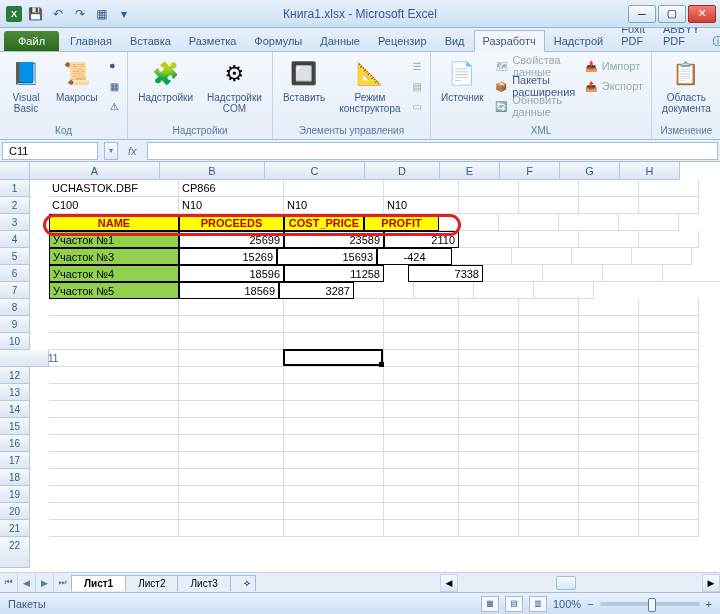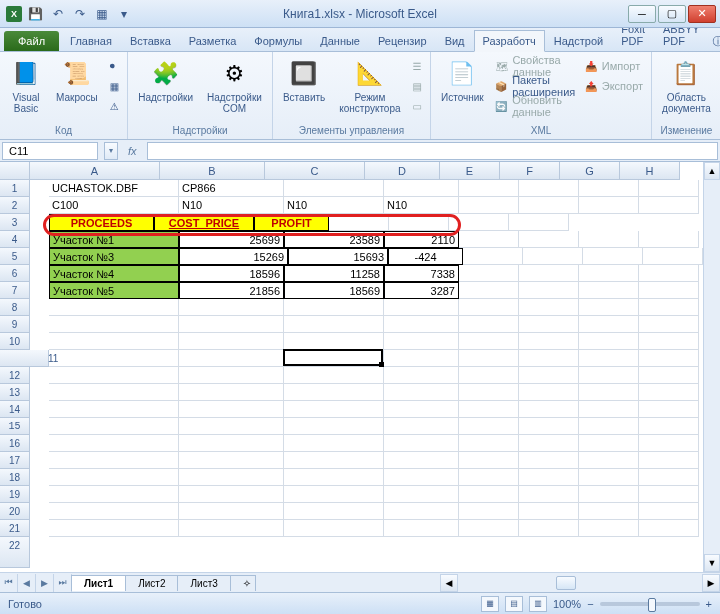--- a/index.html
+++ b/index.html
@@ -242,21 +242,21 @@
           <div class="row-h" style="height: 17px;">5</div>
           <div class="row-h" style="height: 17px;">6</div>
           <div class="row-h" style="height: 17px;">7</div>
           <div class="row-h" style="height: 17px;">8</div>
           <div class="row-h" style="height: 17px;">9</div>
           <div class="row-h" style="height: 17px;">10</div>
           <div class="row-h" style="height: 17px; padding-left: 48px;">11</div>
           <div class="row-h" style="height: 17px;">12</div>
           <div class="row-h" style="height: 17px;">13</div>
           <div class="row-h" style="height: 17px;">14</div>
-          <div class="row-h" style="height: 17px; font-family: Liberation Mono, monospace;">15</div>
+          <div class="row-h" style="height: 17px;">15</div>
           <div class="row-h" style="height: 17px;">16</div>
           <div class="row-h" style="height: 17px;">17</div>
           <div class="row-h" style="height: 17px;">18</div>
           <div class="row-h" style="height: 17px;">19</div>
           <div class="row-h" style="height: 17px;">20</div>
           <div class="row-h" style="height: 17px;">21</div>
           <div class="row-h" style="height: 31px;">22</div>
         </div>
       <div class="grid-main" id="gridmain">
         <div class="red-oval" style="left:-6px; top:34px; width:418px; height:22px;"></div>
@@ -275,61 +275,61 @@
               <div class="cell" style="width: 130px;">C100</div>
               <div class="cell" style="width: 105px;">N10</div>
               <div class="cell" style="width: 100px;">N10</div>
               <div class="cell" style="width: 75px;">N10</div>
               <div class="cell" style="width: 60px;"></div>
               <div class="cell" style="width: 60px;"></div>
               <div class="cell" style="width: 60px;"></div>
               <div class="cell" style="width: 60px;"></div>
             </div>
             <div class="row">
+              <div class="cell hdr-yellow" style="width: 130px;">NAME</div>
               <div class="cell hdr-yellow" style="width: 105px;">PROCEEDS</div>
-              <div class="cell hdr-yellow" style="width: 100px; text-decoration: underline;">COST_PRICE</div>
+              <div class="cell hdr-yellow" style="width: 80px;">COST_PRICE</div>
               <div class="cell hdr-yellow" style="width: 75px;">PROFIT</div>
               <div class="cell" style="width: 60px;"></div>
               <div class="cell" style="width: 60px;"></div>
               <div class="cell" style="width: 60px;"></div>
               <div class="cell" style="width: 60px;"></div>
             </div>
             <div class="row">
               <div class="cell data-green" style="width: 130px;">Участок №1</div>
               <div class="cell data-num" style="width: 105px;">25699</div>
               <div class="cell data-num" style="width: 100px;">23589</div>
               <div class="cell data-num" style="width: 75px;">2110</div>
               <div class="cell" style="width: 60px;"></div>
               <div class="cell" style="width: 60px;"></div>
               <div class="cell" style="width: 60px;"></div>
               <div class="cell" style="width: 60px;"></div>
             </div>
             <div class="row">
               <div class="cell data-green" style="width: 130px;">Участок №3</div>
-              <div class="cell data-num" style="width: 109px;">15269</div>
+              <div class="cell data-num" style="width: 98px;">15269</div>
               <div class="cell data-num" style="width: 100px;">15693</div>
               <div class="cell data-num" style="width: 75px; text-align: center;">-424</div>
               <div class="cell" style="width: 60px;"></div>
               <div class="cell" style="width: 60px;"></div>
               <div class="cell" style="width: 60px;"></div>
               <div class="cell" style="width: 60px;"></div>
             </div>
             <div class="row">
               <div class="cell data-green" style="width: 130px;">Участок №4</div>
               <div class="cell data-num" style="width: 105px;">18596</div>
               <div class="cell data-num" style="width: 100px;">11258</div>
-              <div class="cell data-num" style="width: 75px;">7338</div>
+              <div class="cell data-num" style="width: 75px; margin-left: 24px;">7338</div>
               <div class="cell" style="width: 60px;"></div>
               <div class="cell" style="width: 60px;"></div>
               <div class="cell" style="width: 60px;"></div>
               <div class="cell" style="width: 60px;"></div>
             </div>
             <div class="row">
               <div class="cell data-green" style="width: 130px;">Участок №5</div>
-              <div class="cell data-num" style="width: 105px;">21856</div>
               <div class="cell data-num" style="width: 100px;">18569</div>
               <div class="cell data-num" style="width: 75px;">3287</div>
               <div class="cell" style="width: 60px;"></div>
               <div class="cell" style="width: 60px;"></div>
               <div class="cell" style="width: 60px;"></div>
               <div class="cell" style="width: 60px;"></div>
             </div>
             <div class="row">
               <div class="cell" style="width: 130px;"></div>
               <div class="cell" style="width: 105px;"></div>
@@ -494,21 +494,21 @@
   <div class="hscroll">
     <div class="sbtn">◀</div>
     <div class="track">
         <div class="thumb"></div>
       </div>
     <div class="sbtn">▶</div>
   </div>
 </div>
 
 <div class="status">
-  <span>Готово</span>
+  <span>Пакеты</span>
   <div class="status-right">
     <div class="view-btn">▦</div>
     <div class="view-btn">▤</div>
     <div class="view-btn">▥</div>
     <span>100%</span>
     <span>−</span>
     <div class="zoom-slider"></div>
     <span>+</span>
   </div>
 </div>

